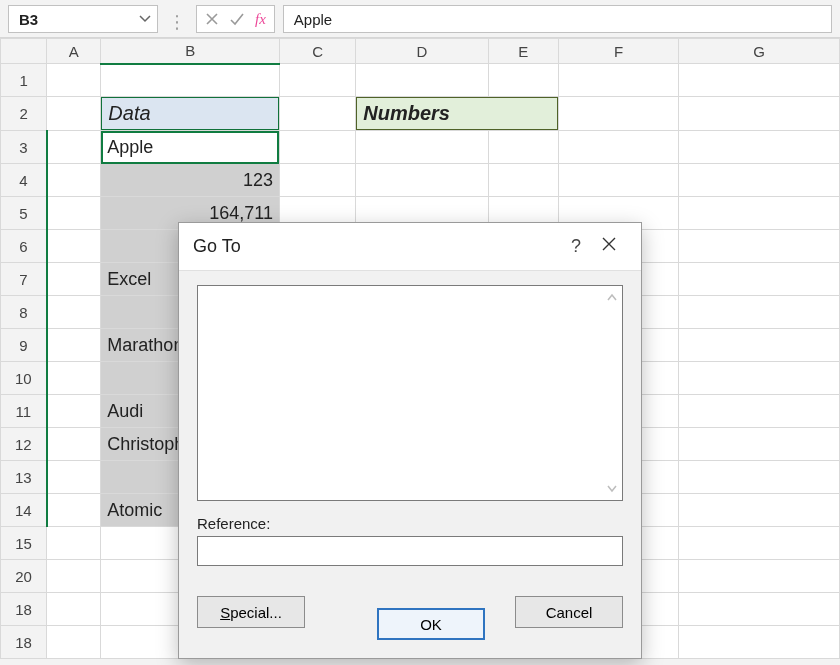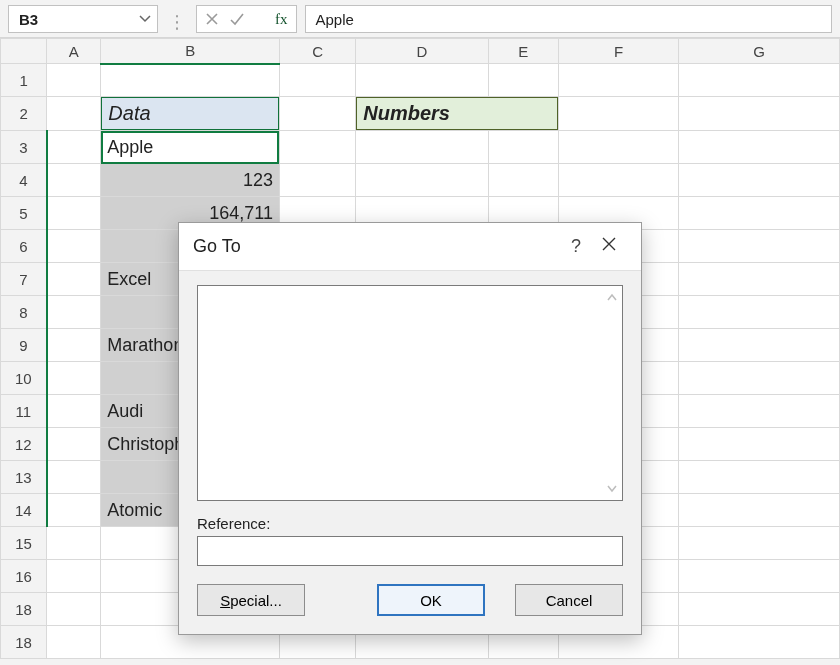--- a/index.html
+++ b/index.html
@@ -48,21 +48,21 @@
   .fx-group {
     display: flex;
     align-items: center;
     height: 28px;
     background: #fff;
     border: 1px solid #c1c1c1;
     padding: 0 8px;
     gap: 10px;
   }
   .fx-btn { color: #9a9a9a; display: inline-flex; align-items: center; }
-  .fx-btn.fx { color: #14532d; font-family: Georgia, serif; margin-left: 20px; }
+  .fx-btn.fx { color: #ec4899; font-style: italic; font-family: Georgia, serif; }
   .formula-input {
     flex: 1;
     height: 28px;
     background: #fff;
     border: 1px solid #c1c1c1;
     display: flex;
     align-items: center;
     padding: 0 10px;
   }
 
@@ -198,21 +198,21 @@
     background: #fff;
     margin-bottom: 18px;
     padding: 4px 6px;
     font-size: 15px;
   }
   .dlg-btns {
     display: flex;
     gap: 30px;
     align-items: center;
   }
-  .dlg-btns .pushright { margin-left: auto; }
+  .dlg-btns .pushright { margin-left: auto; margin-top: 24px; }
   .dlg-btn {
     min-width: 108px;
     height: 32px;
     background: #e7e7e7;
     border: 1px solid #8c8c8c;
     font-size: 15px;
     cursor: pointer;
   }
   .dlg-btn.default {
     background: #eef4fb;
@@ -439,21 +439,21 @@
         <th>15</th>
         <td></td>
         <td></td>
         <td></td>
         <td></td>
         <td></td>
         <td></td>
         <td></td>
       </tr>
       <tr>
-        <th>16</th>
+        <th>20</th>
         <td></td>
         <td></td>
         <td></td>
         <td></td>
         <td></td>
         <td></td>
         <td></td>
       </tr>
       <tr>
         <th>18</th>

